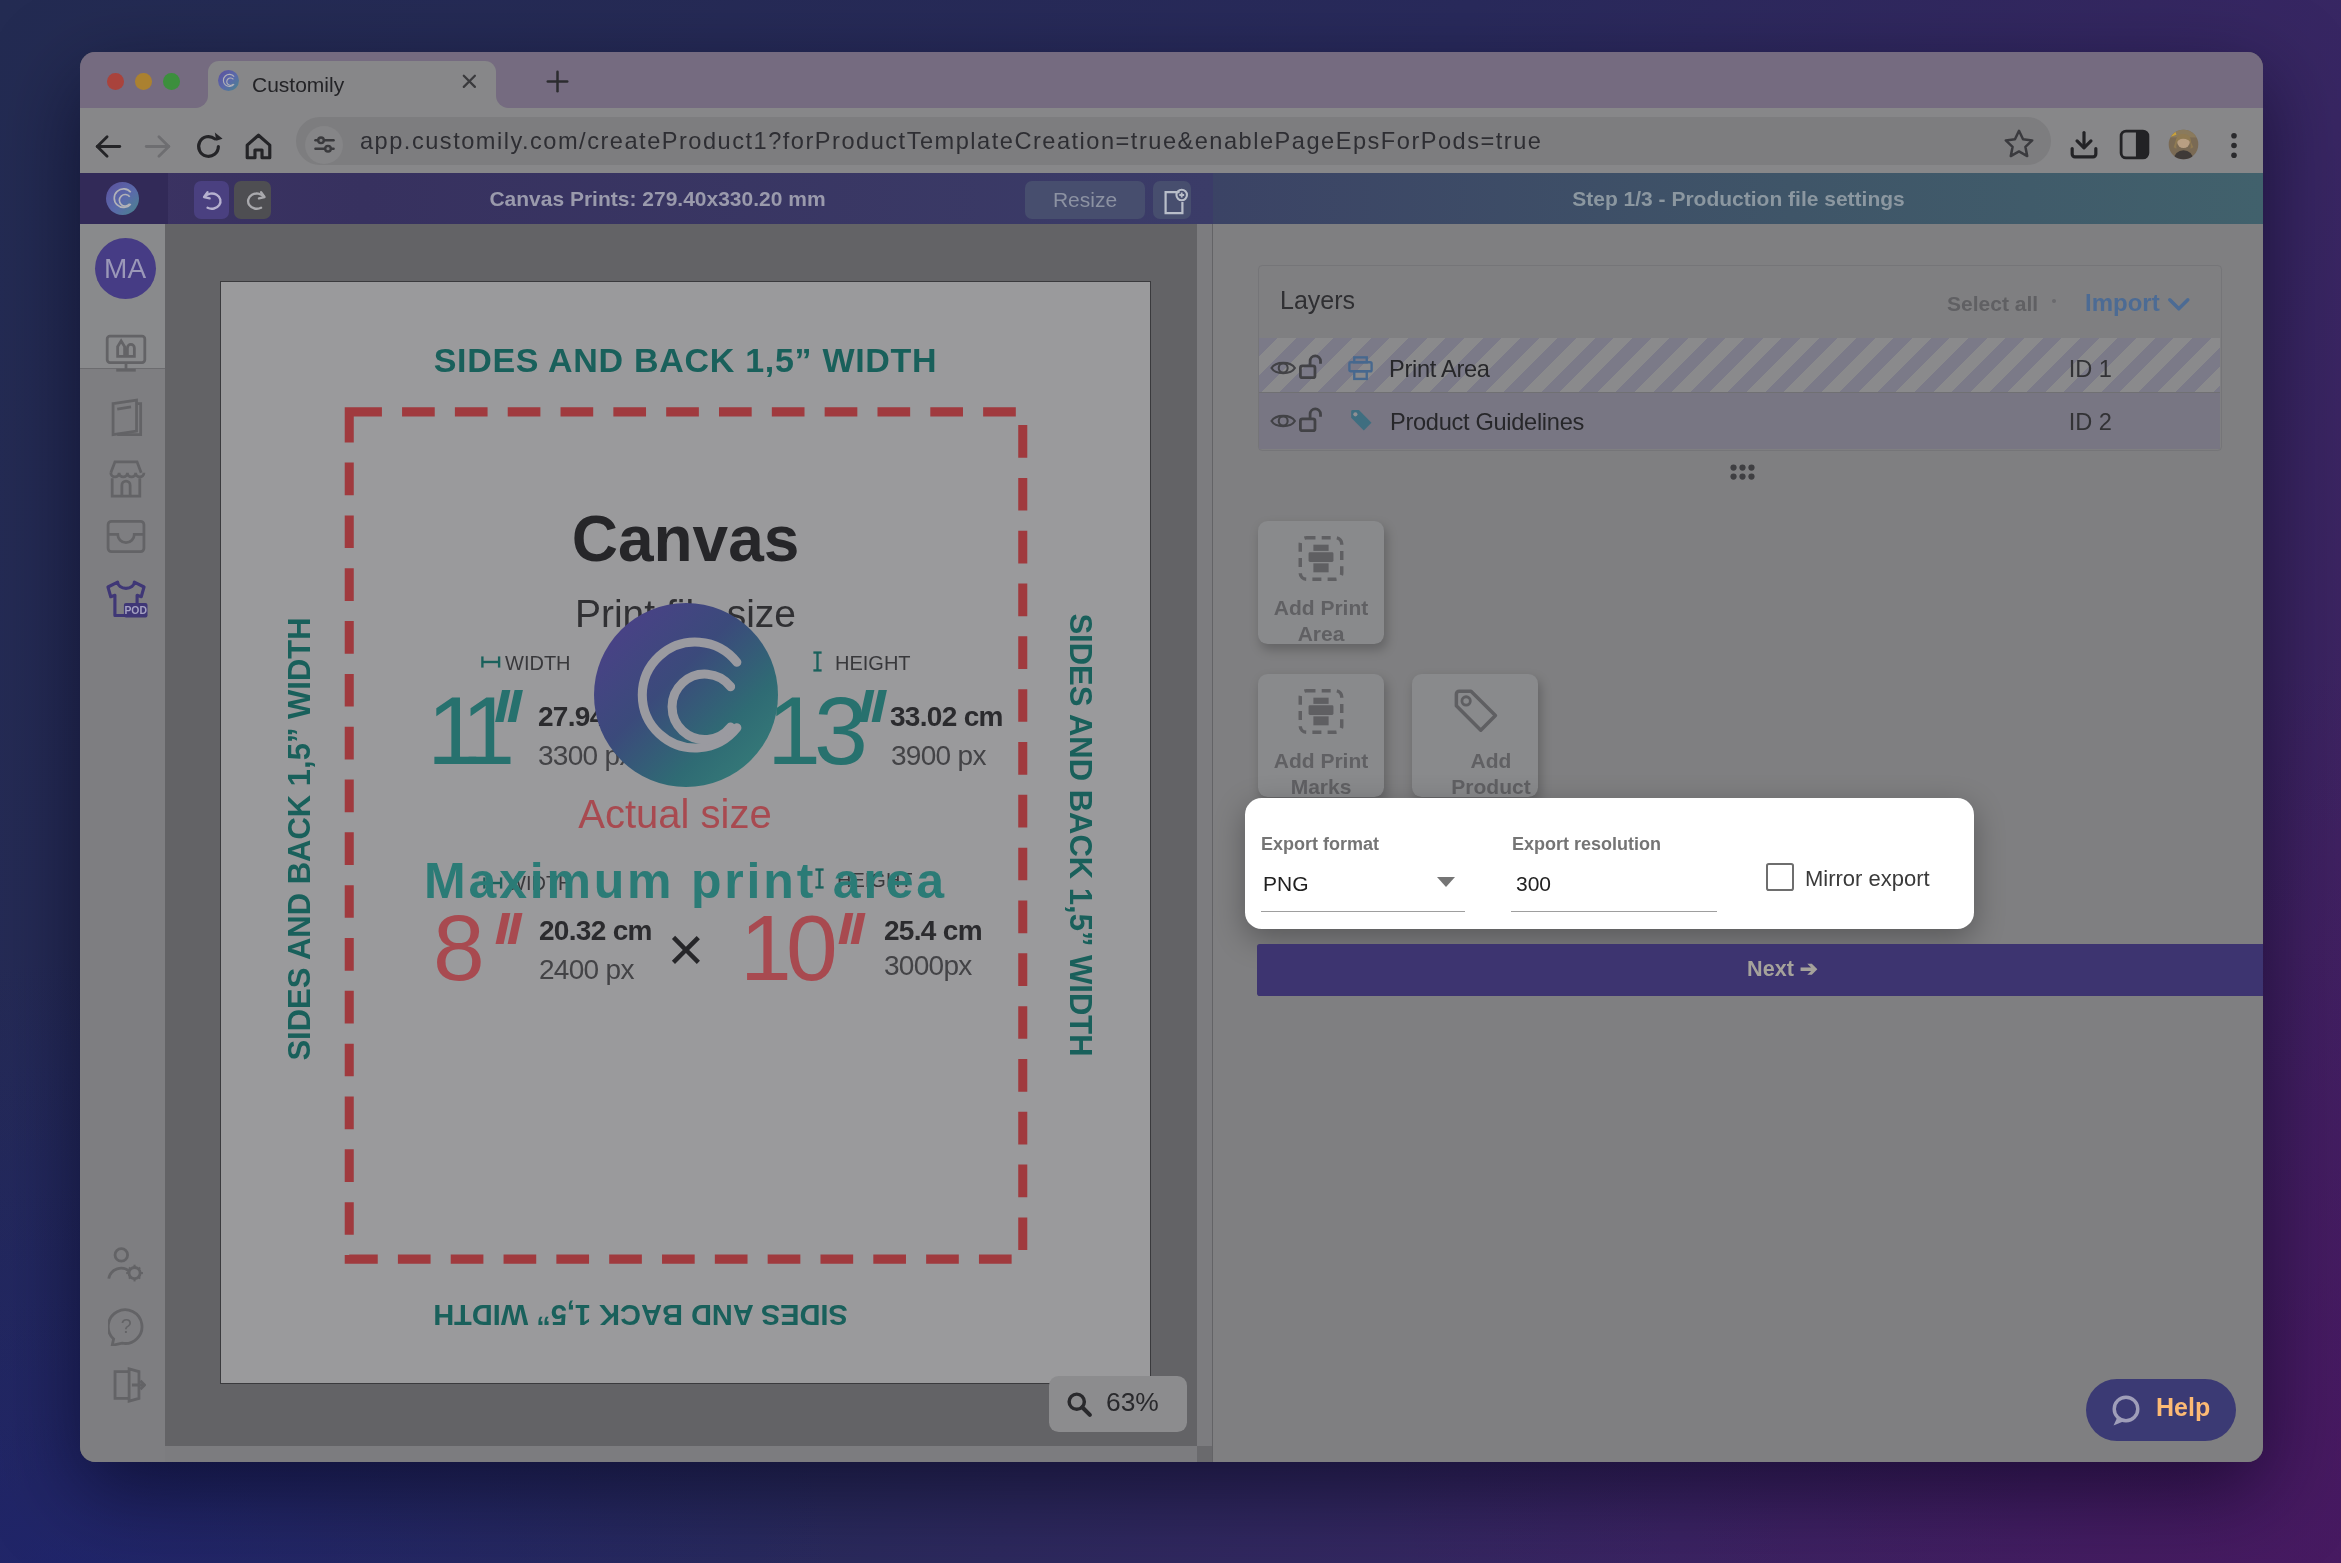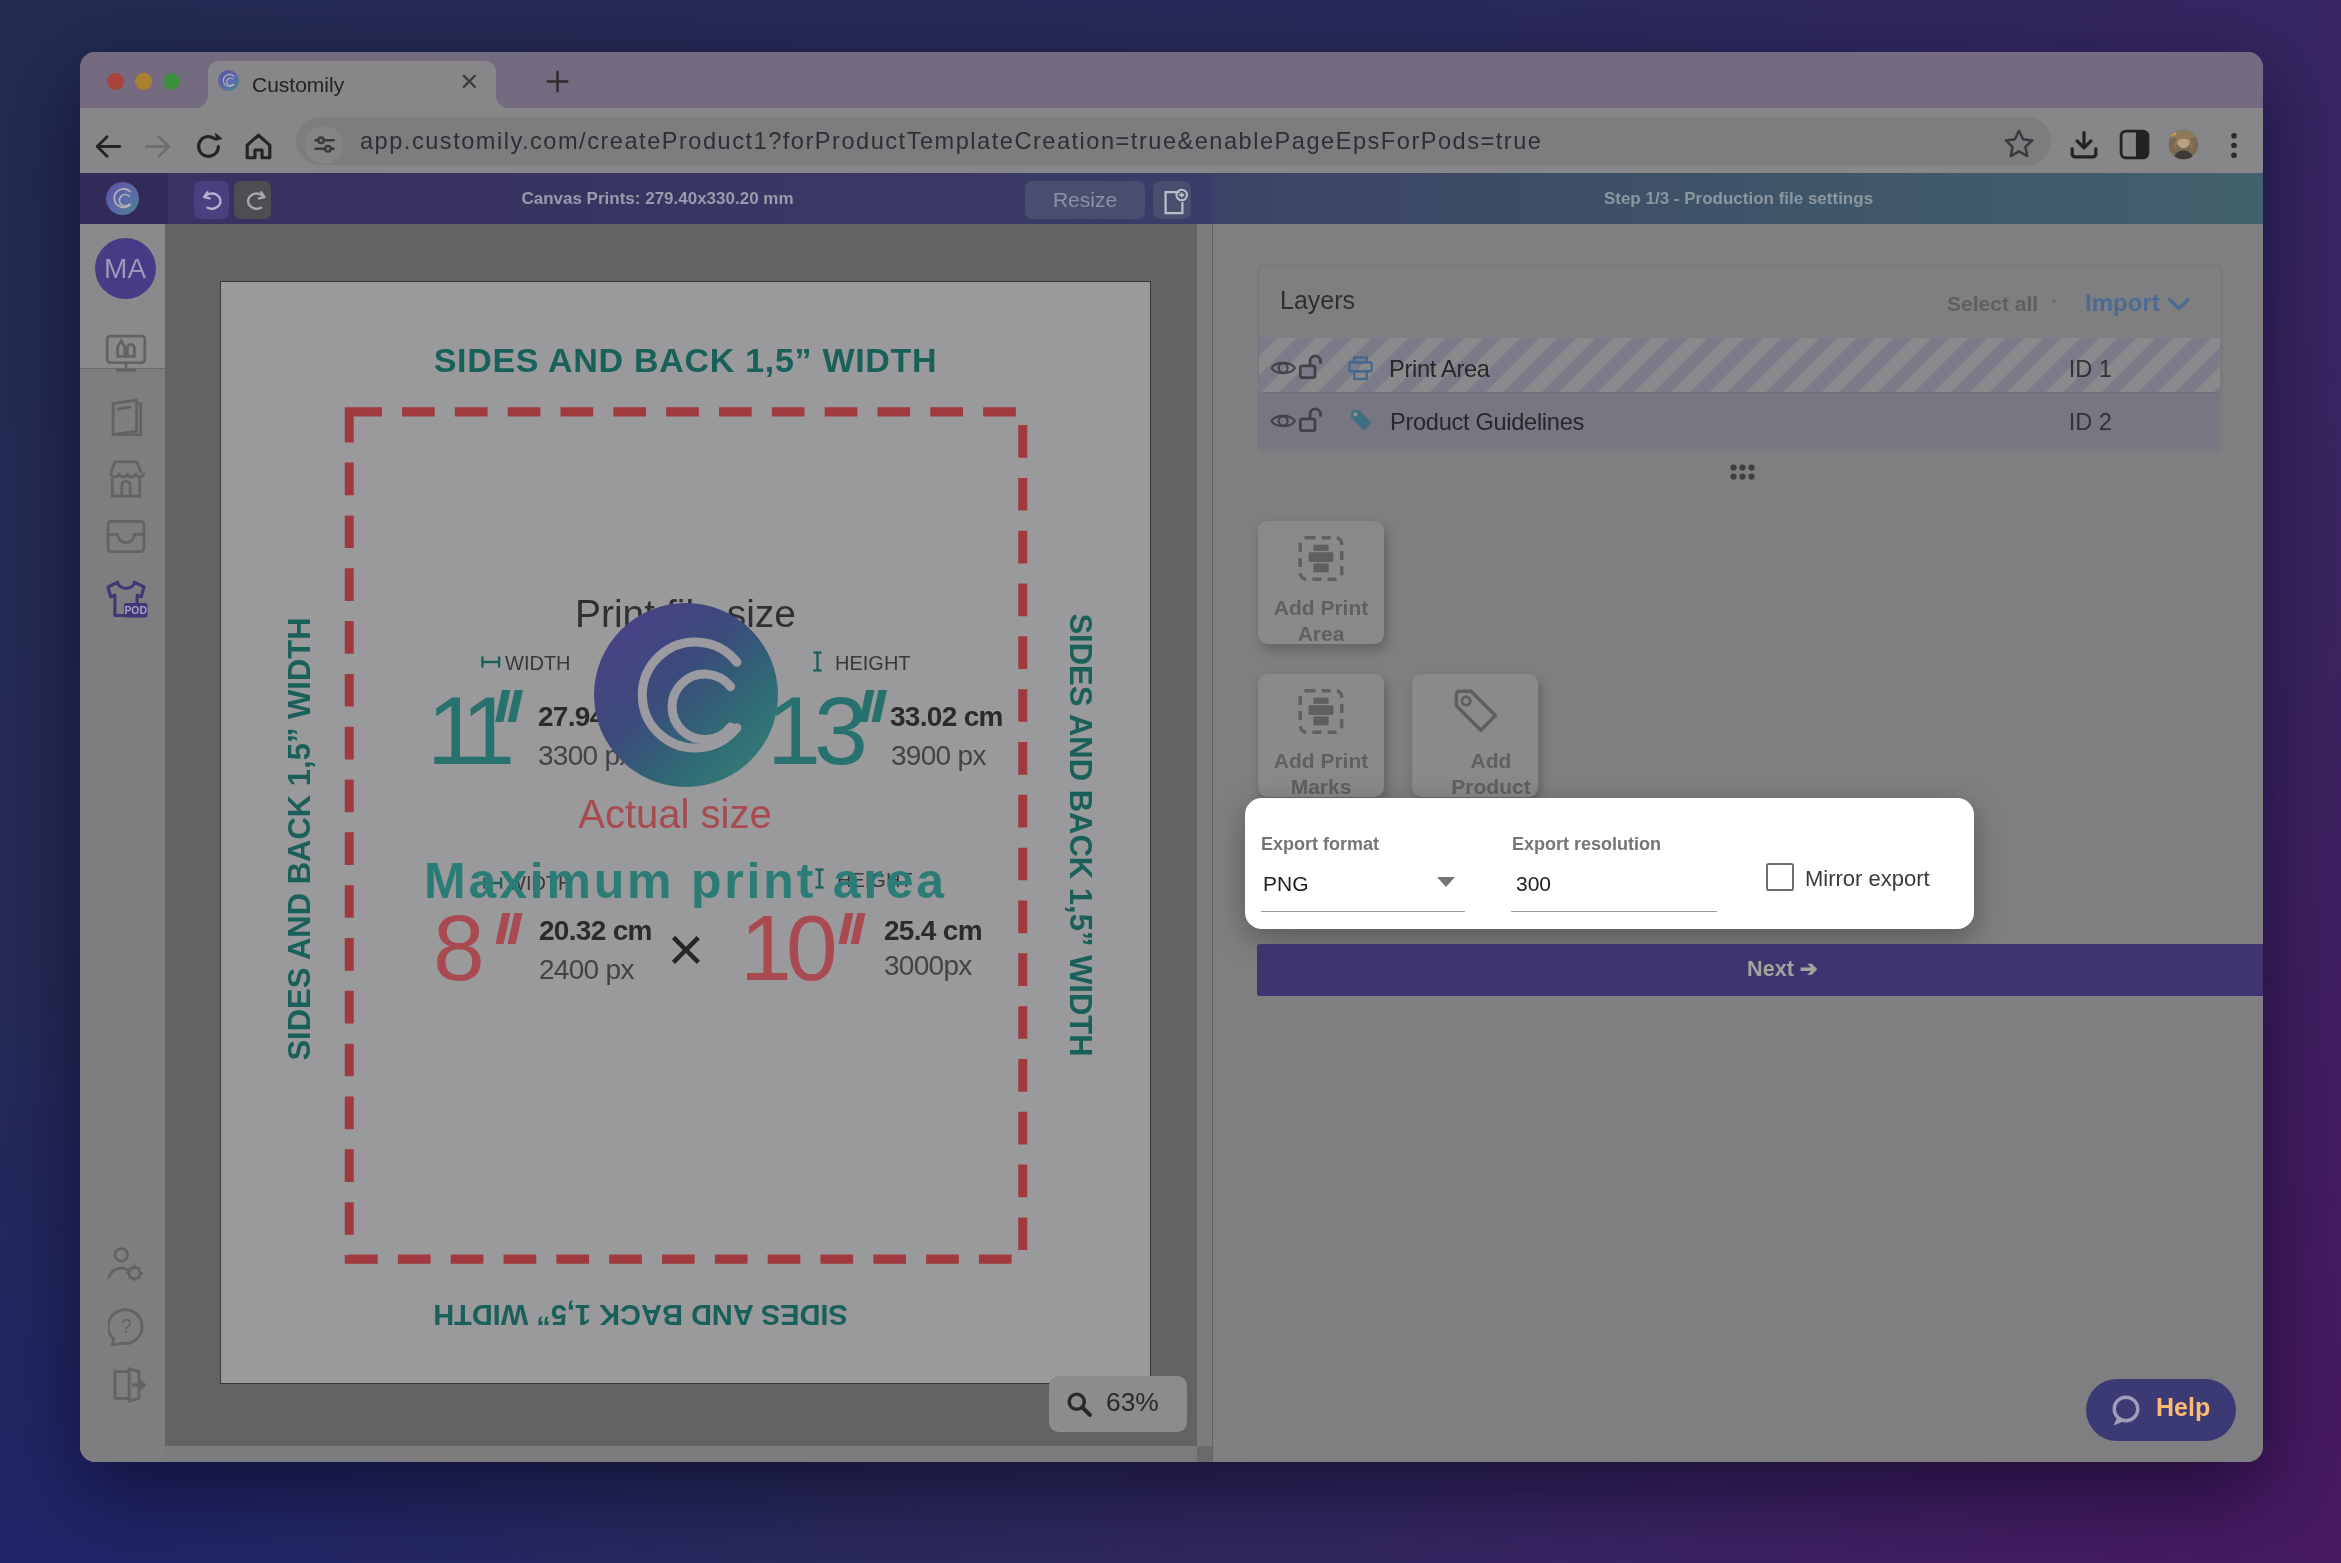--- a/index.html
+++ b/index.html
@@ -24,21 +24,21 @@
   .tab { left:128px; top:9px; width:288px; height:47px; background:#878789; border-radius:11px 11px 0 0; }
   .tabtitle { left:172px; top:9px; height:47px; line-height:47px; font-size:21px; color:#232326; }
   .toolbar { left:0; top:56px; width:2183px; height:65px; background:#878789; }
   .urlbar { left:216px; top:65px; width:1755px; height:48px; border-radius:24px; background:#7d7d7f; }
   .urltext { left:280px; top:65px; height:48px; line-height:48px; font-size:23.6px; color:#2e2e33; letter-spacing:1.5px; }
   
   .apphead-l { left:0; top:121px; width:1133px; height:51px; background:linear-gradient(90deg,#3c3363 0%, #37315f 25%, #3b3c68 100%); }
   .apphead-r { left:1133px; top:121px; width:1051px; height:51px; background:linear-gradient(90deg,#3b4365 0%, #3f5568 55%, #41616c 100%); }
   .logosq { left:0; top:121px; width:88px; height:51px; background:#322a58; }
   .hbtn { top:129px; height:38px; border-radius:7px; }
-  .htitle { top:121px; height:51px; line-height:51px; font-size:17px; font-weight:bold; color:#9a9aac; text-align:center; }
+  .htitle { top:121px; height:51px; line-height:51px; font-size:21px; font-weight:bold; color:#9a9aac; text-align:center; }
   
   .sidebar { left:0; top:172px; width:85px; height:1238px; background:#7e7e81; }
   .sidebar-top { left:0; top:172px; width:85px; height:145px; background:#898a8c; border-bottom:1.4px solid #6c6c6f; }
   .canvas { left:85px; top:172px; width:1048px; height:1238px; background:#636366; }
   .artboard { left:141px; top:230px; width:929px; height:1101px; background:#9a9a9c; outline:1.4px solid #3a3a3d; }
   .rpanel { left:1133px; top:172px; width:1051px; height:1238px; background:#7f7f81; }
   .ab { position:absolute; }
   .ctr { text-align:center; }
   .addcard { width:126px; height:123px; background:#898a8c; border-radius:9.7px; box-shadow:2.8px 5.6px 11px rgba(0,0,0,.22); }
 </style>
@@ -197,20 +197,21 @@
 
     <svg class="ab" style="left:123px; top:125px;" width="684" height="857" viewBox="0 0 983 1233">
       <rect x="7" y="7" width="969" height="1219" fill="none" stroke="#a03a3e" stroke-width="13" stroke-dasharray="47 29"></rect>
     </svg>
 
     <div class="ab ctr" style="left:0; top:59px; width:929px; font-size:34px; font-weight:bold; letter-spacing:0.7px; color:#19605b;">SIDES AND BACK 1,5” WIDTH</div>
     <div class="ab ctr" style="left:-165px; top:539px; width:487px; font-size:31px; font-weight:bold; color:#19605b; transform:rotate(-90deg);">SIDES AND BACK 1,5” WIDTH</div>
     <div class="ab ctr" style="left:615px; top:535px; width:487px; font-size:31px; font-weight:bold; color:#19605b; transform:rotate(90deg);">SIDES AND BACK 1,5” WIDTH</div>
     <div class="ab ctr" style="left:176px; top:1016px; width:487px; font-size:29px; font-weight:bold; color:#19605b; transform:rotate(180deg);">SIDES AND BACK 1,5” WIDTH</div>
 
+    <div class="ab ctr" style="left:0; top:220px; width:929px; font-size:64px; font-weight:bold; color:#262629;">Canvas</div>
     <div class="ab ctr" style="left:0; top:310px; width:929px; font-size:39px; color:#303033;">Print file size</div>
     <svg class="ab" style="left:260px; top:373px;" width="19.5" height="14" viewBox="0 0 28 20">
         <g stroke="#1a615c" stroke-width="3.4" fill="none">
           <line x1="2" y1="2" x2="2" y2="18"></line>
           <line x1="26" y1="2" x2="26" y2="18"></line>
           <line x1="2" y1="10" x2="26" y2="10"></line>
         </g>
       </svg>
     <div class="ab" style="left:284px; top:370px; font-size:20px; letter-spacing:0px; color:#38383b;">WIDTH</div>
     <svg class="ab" style="left:591px; top:369px;" width="11" height="21" viewBox="0 0 16 30">

